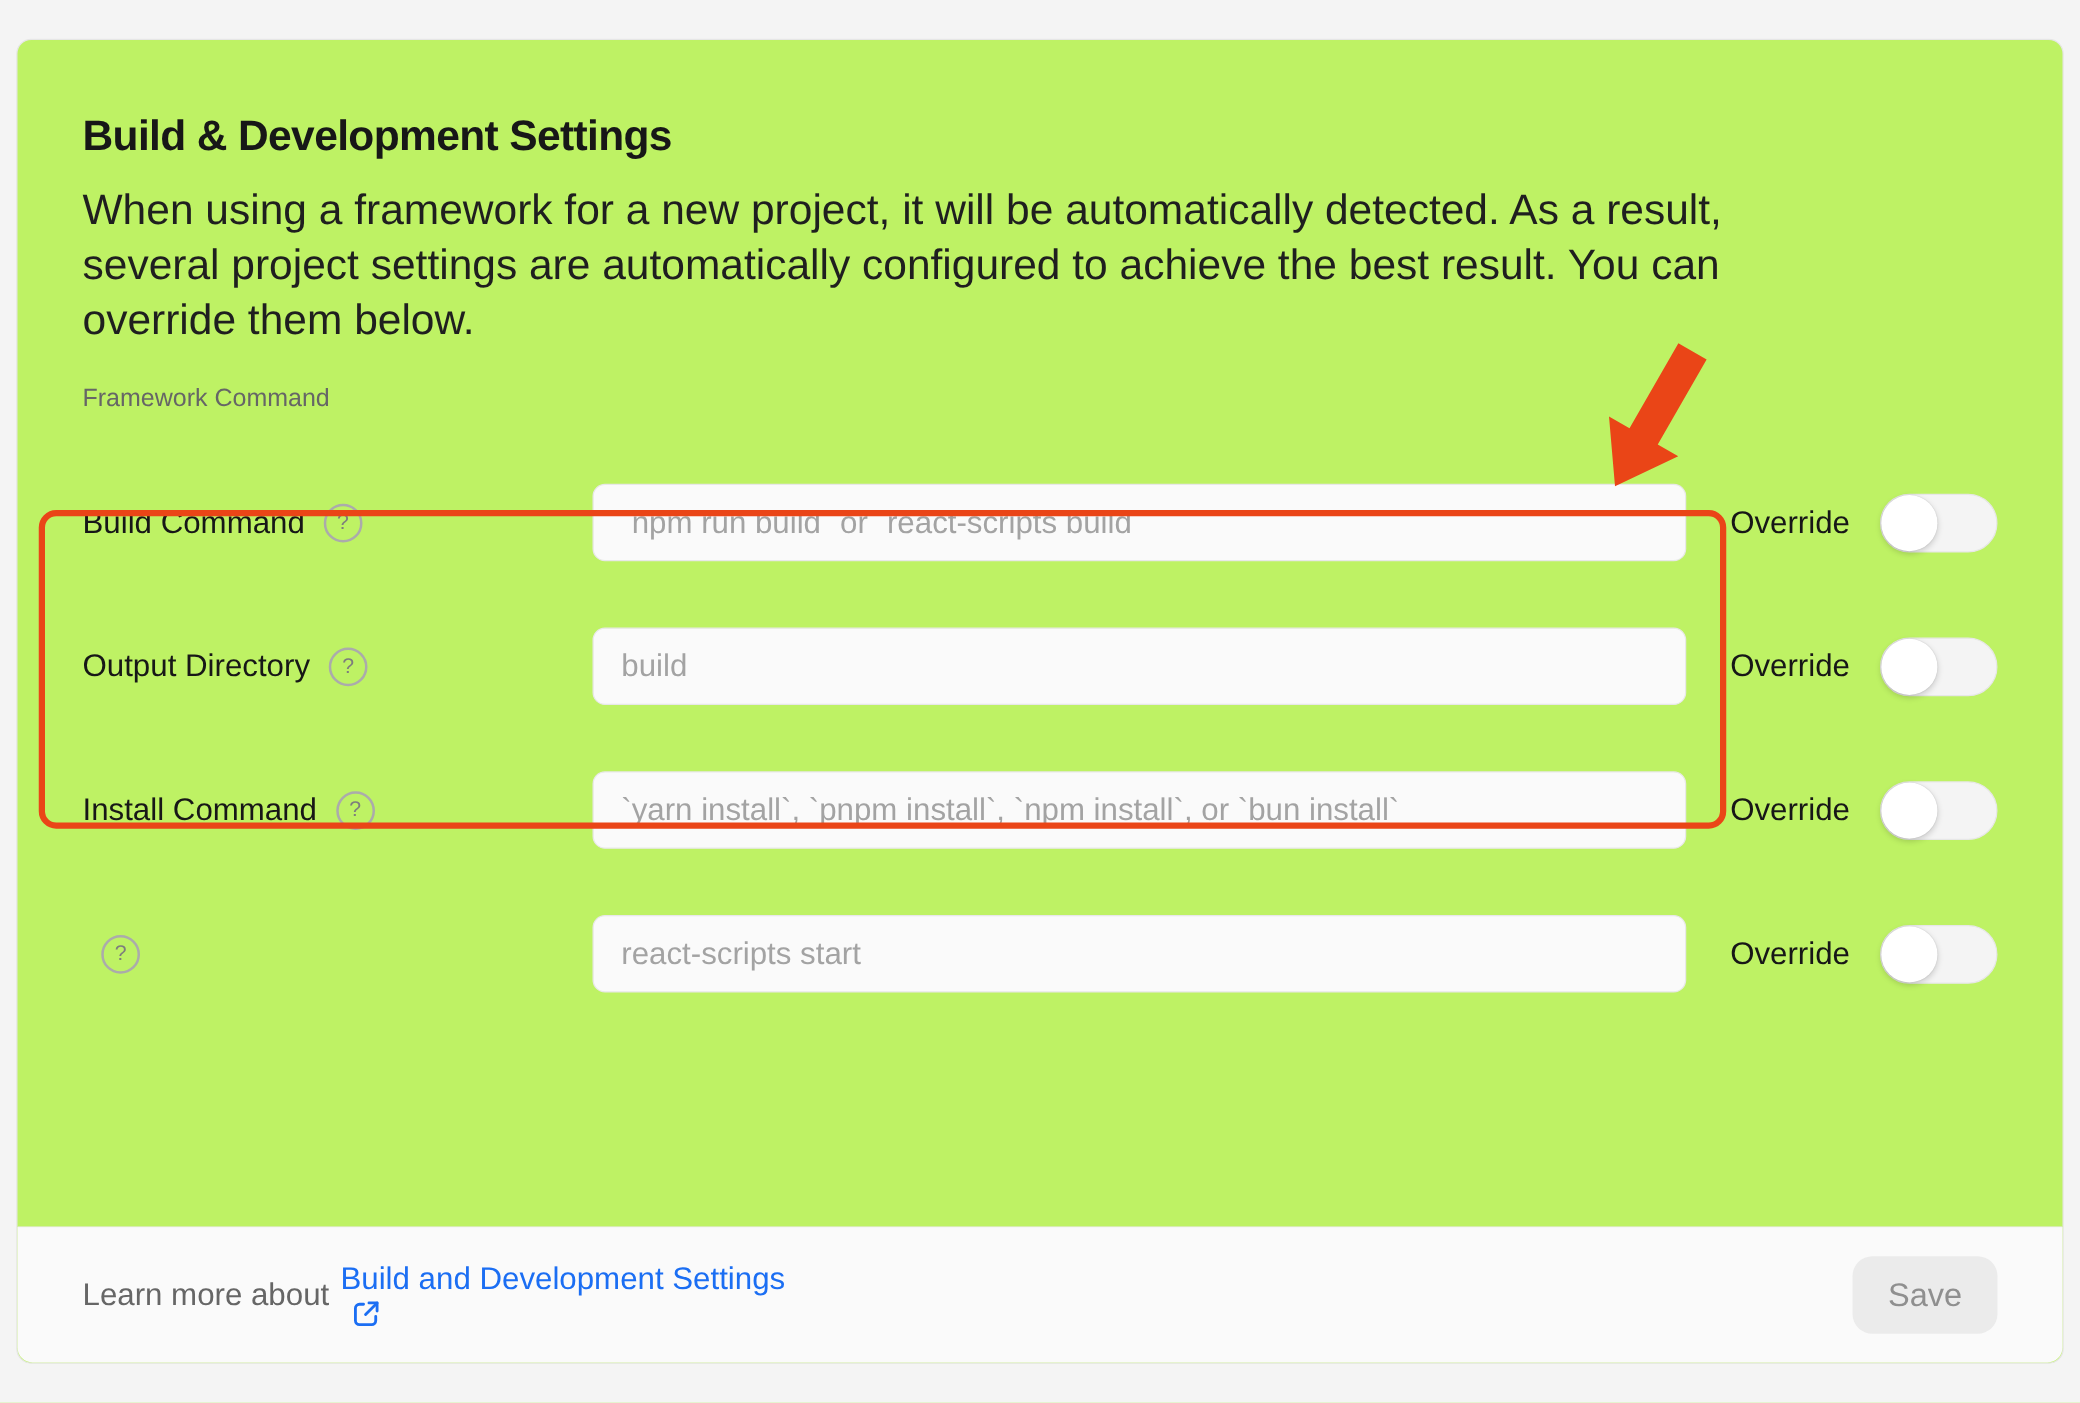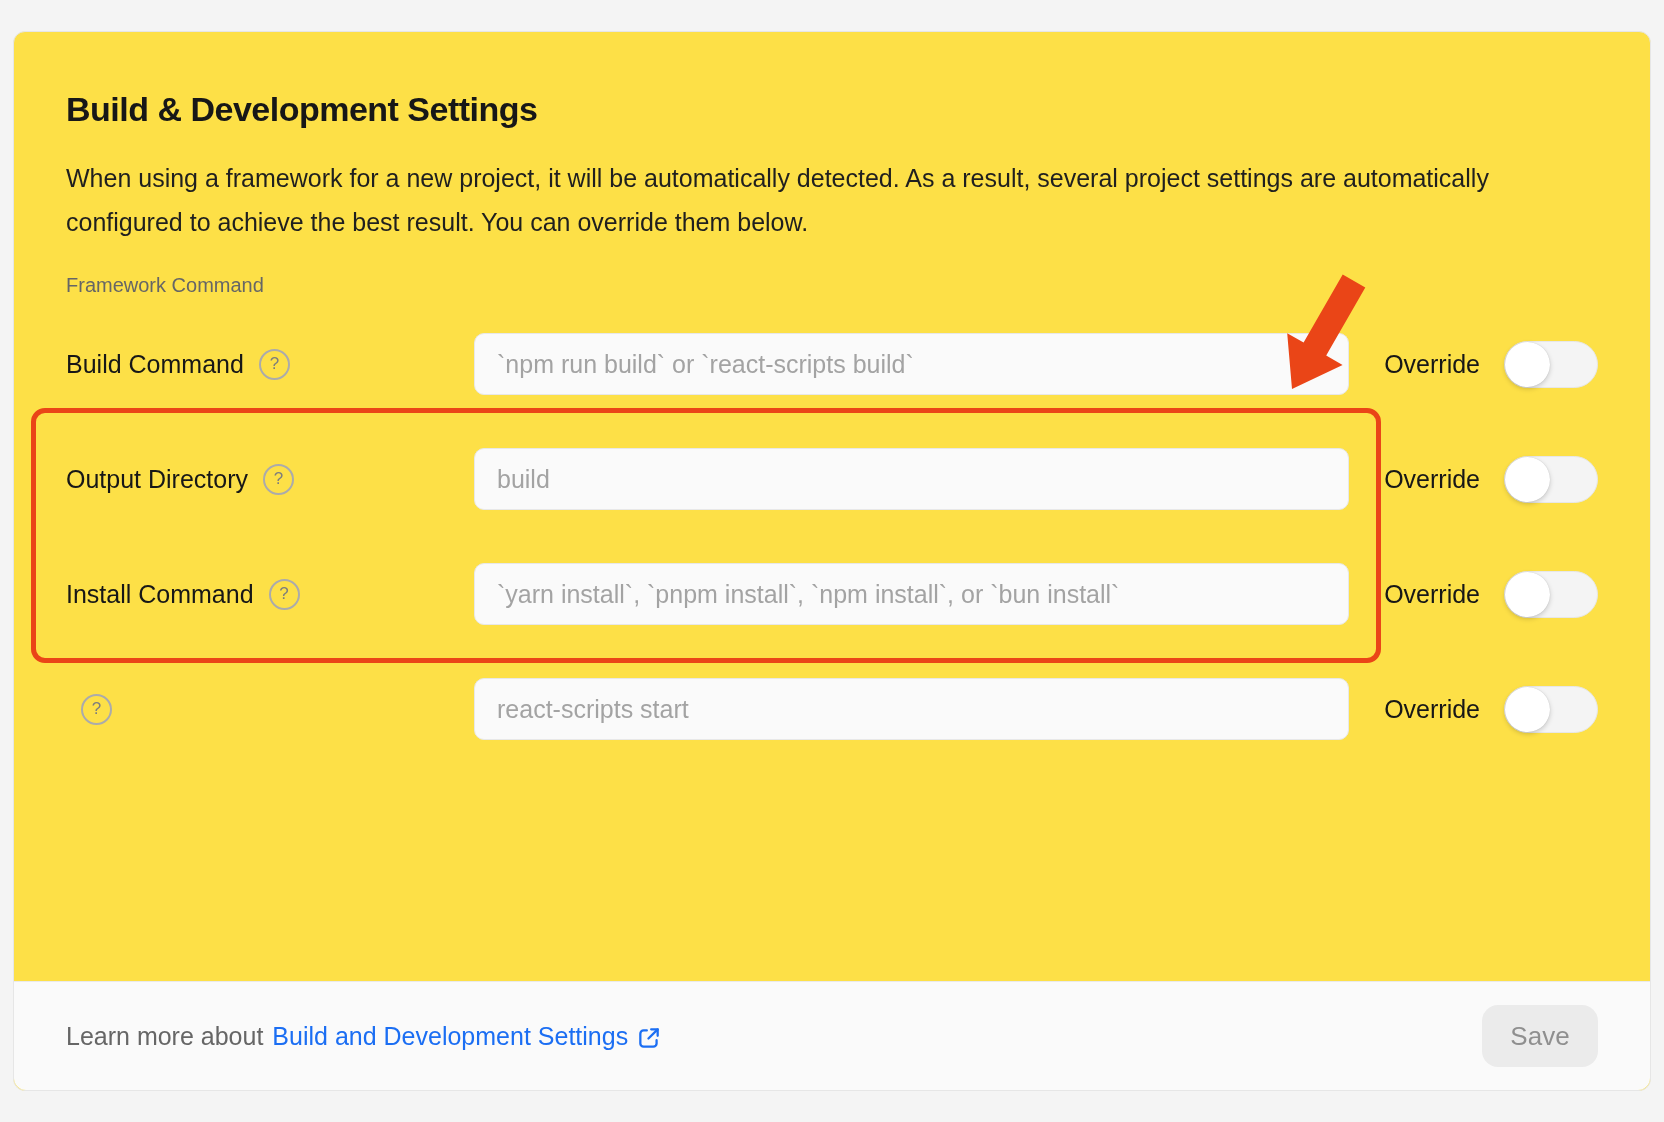--- a/index.html
+++ b/index.html
@@ -7,35 +7,35 @@
     width: 1664px; height: 1122px;
     background: #f4f4f4;
     font-family: "Liberation Sans", "DejaVu Sans", sans-serif;
     overflow: hidden;
     color: #171717;
   }
   .card {
     position: absolute;
     left: 13px; top: 31px;
     width: 1638px; height: 1060px;
-    background: #fde047;
+    background: #bef264;
     border: 1px solid #e6e6e6;
     border-radius: 12px;
   }
   .card-body { padding: 56px 52px 0 52px; }
   h1.title {
     font-size: 34px;
     font-weight: 700;
     letter-spacing: -0.5px;
     line-height: 42px;
     color: #171717;
   }
   .desc {
-    margin-top: 26px;
-    font-size: 25px;
+    margin-top: 16px;
+    font-size: 34px;
     line-height: 44px;
     color: #1f1f1f;
     max-width: 1430px;
   }
   .fw-label {
     margin-top: 30px;
     font-size: 20px;
     color: #666666;
   }
   .select {
@@ -45,21 +45,21 @@
     border-radius: 10px;
     background: #ffffff;
     display: flex;
     align-items: center;
     padding: 0 30px 0 26px;
     cursor: pointer;
   }
   .react-icon { width: 46px; height: 42px; display: inline-flex; align-items: center; justify-content: center; }
   .select-value { margin-left: 16px; font-size: 26px; color: #171717; }
   .chevron { margin-left: auto; display: inline-flex; }
-  .rows { margin-top: 36px; }
+  .rows { margin-top: 56px; }
   .row {
     display: flex;
     align-items: center;
     height: 62px;
     margin-bottom: 53px;
   }
   .row-label-wrap {
     width: 408px;
     flex: none;
     display: flex;
@@ -129,22 +129,23 @@
     display: flex;
     align-items: center;
     padding: 13px 52px;
   }
   .learn { font-size: 25px; color: #666666; display: flex; align-items: center; }
   .learn .link {
     color: #1b6ef3;
     text-decoration: none;
     margin-left: 9px;
     display: inline-flex;
-    align-items: flex-end;
-    cursor: pointer;
+    align-items: flex-start;
+    cursor: pointer;
+    flex-direction: column;
   }
   .ext-icon { margin-left: 8px; display: inline-flex; }
   .save {
     margin-left: auto;
     width: 116px; height: 62px;
     background: #ebebeb;
     color: #8f8f8f;
     border: none;
     border-radius: 16px;
     font-size: 26px;

